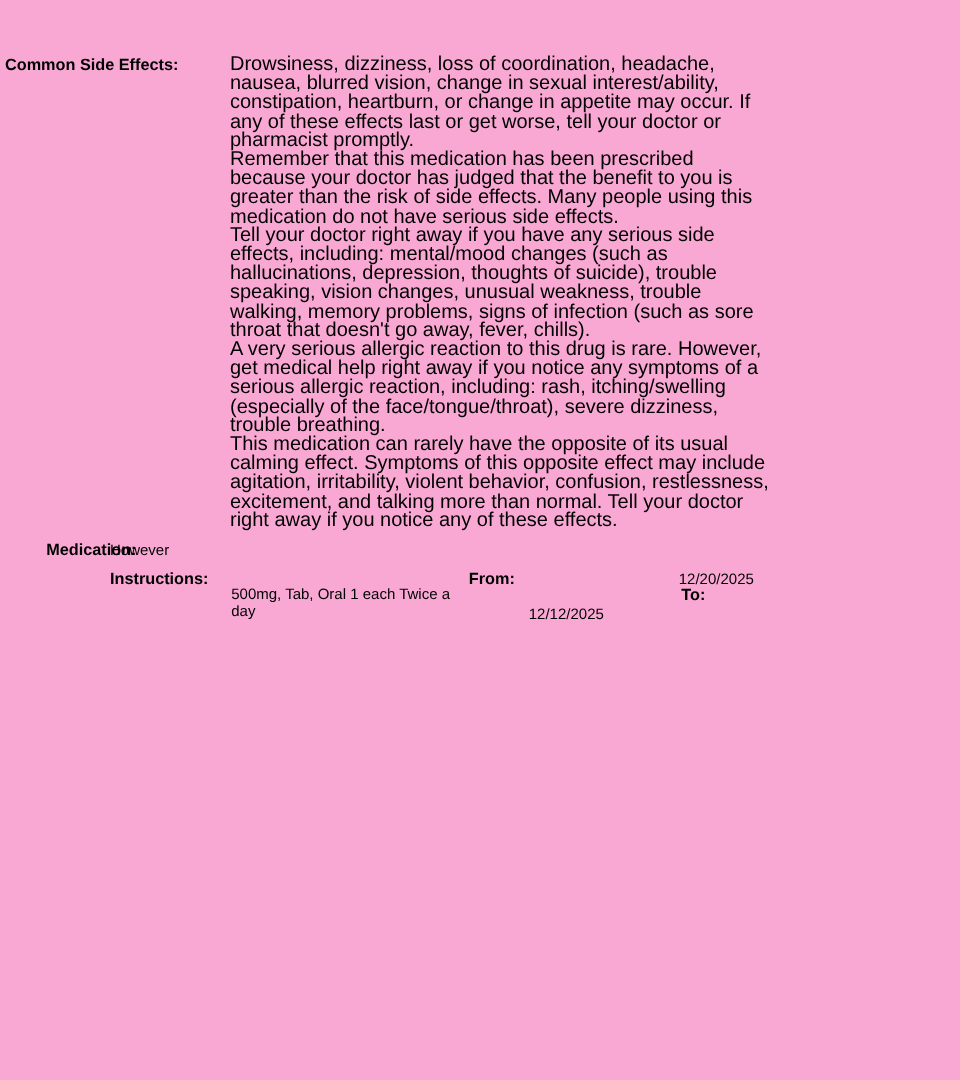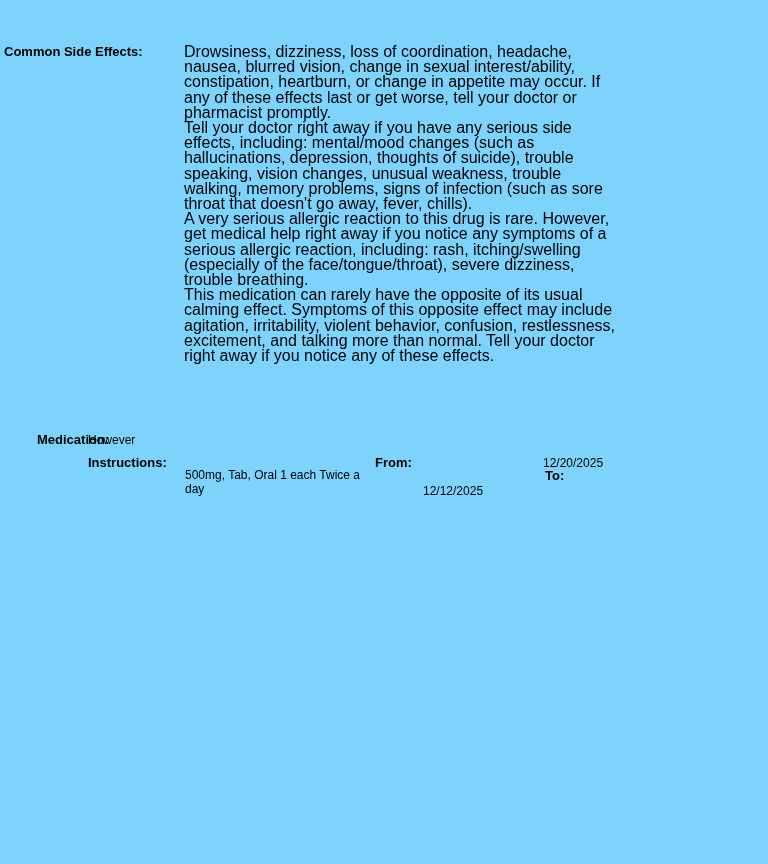--- a/index.html
+++ b/index.html
@@ -11,21 +11,21 @@
     height: 864px;
     background: #ffffff;
     font-family: "Liberation Sans", sans-serif;
     color: #000000;
     overflow: hidden;
   }
   .page {
     position: relative;
     width: 768px;
     height: 864px;
-    background: #7dd3fc;
+    background: #f9a8d4;
   }
   .bold-label {
     position: absolute;
     font-weight: bold;
     font-size: 13px;
     line-height: 15px;
     white-space: nowrap;
   }
   .value-text {
     position: absolute;
@@ -91,20 +91,21 @@
 </style>
 </head>
 <body>
 
 <div class="page">
 
   <span class="bold-label se-label">Common Side Effects:</span>
 
   <div class="se-text">
       <div>Drowsiness, dizziness, loss of coordination, headache, nausea, blurred vision, change in sexual interest/ability, constipation, heartburn, or change in appetite may occur. If any of these effects last or get worse, tell your doctor or pharmacist promptly.</div>
+      <div>Remember that this medication has been prescribed because your doctor has judged that the benefit to you is greater than the risk of side effects. Many people using this medication do not have serious side effects.</div>
       <div>Tell your doctor right away if you have any serious side effects, including: mental/mood changes (such as hallucinations, depression, thoughts of suicide), trouble speaking, vision changes, unusual weakness, trouble walking, memory problems, signs of infection (such as sore throat that doesn't go away, fever, chills).</div>
       <div>A very serious allergic reaction to this drug is rare. However, get medical help right away if you notice any symptoms of a serious allergic reaction, including: rash, itching/swelling (especially of the face/tongue/throat), severe dizziness, trouble breathing.</div>
       <div>This medication can rarely have the opposite of its usual calming effect. Symptoms of this opposite effect may include agitation, irritability, violent behavior, confusion, restlessness, excitement, and talking more than normal. Tell your doctor right away if you notice any of these effects.</div>
     </div>
 
   <span class="bold-label med-label">Medication:</span>
 
   <span class="value-text med-value">However</span>
 
   <span class="bold-label instr-label">Instructions:</span>

